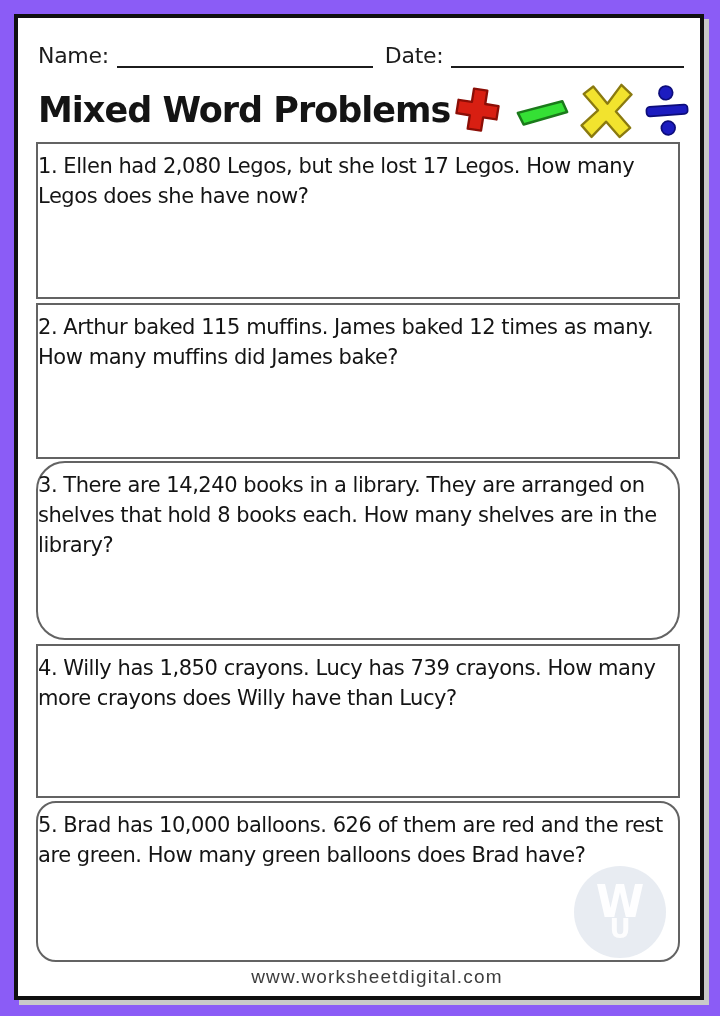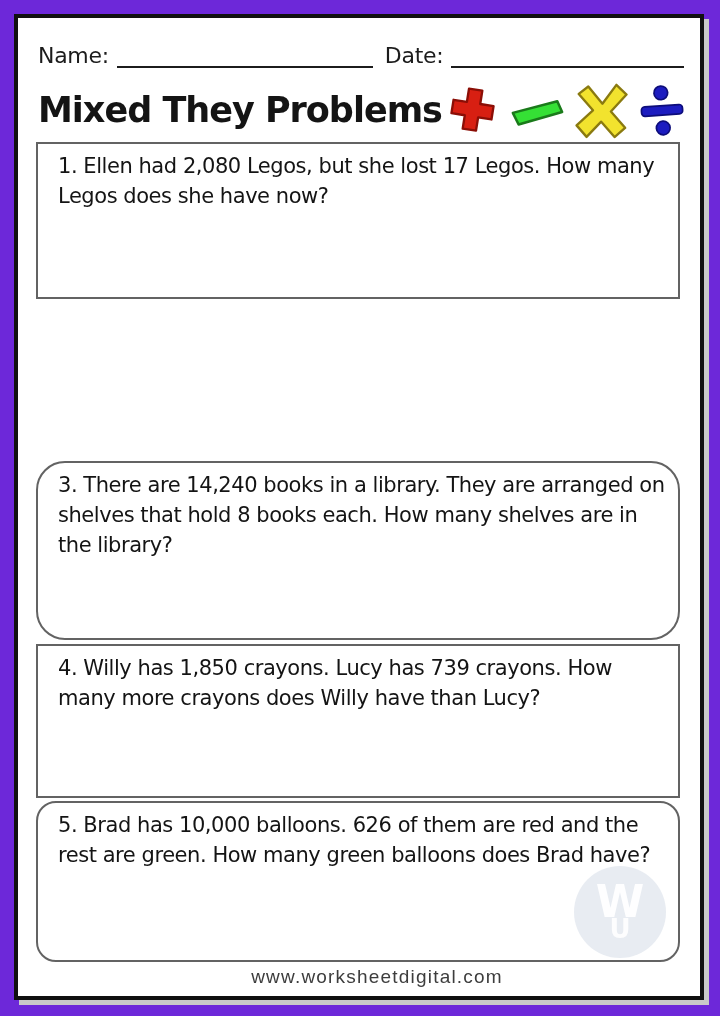--- a/index.html
+++ b/index.html
@@ -5,21 +5,21 @@
   html, body {
     margin: 0;
     padding: 0;
     background: #ffffff;
     font-family: "DejaVu Sans", sans-serif;
   }
   .page {
     position: relative;
     width: 720px;
     height: 1016px;
-    background: #6d28d9;
+    background: #8b5cf6;
     overflow: hidden;
     text-decoration: underline;
   }
   .sheet {
     position: absolute;
     left: 14px;
     top: 14px;
     width: 682px;
     height: 978px;
     background: #ffffff;
@@ -72,21 +72,21 @@
   
   .problem-box {
     position: absolute;
     left: 18px;
     width: 644px;
     border: 2px solid #636363;
     background: #ffffff;
     box-sizing: border-box;
   }
   .problem-text {
-    padding: 7px 12px 0 20px;
+    padding: 7px 12px 0 0;
     font-size: 21px;
     line-height: 1.43;
     letter-spacing: -0.45px;
     color: #141414;
   }
   .box-1 { top: 124px; height: 157px; }
   .box-2 { top: 285px; height: 156px; }
   .box-3 { top: 443px; height: 179px; border-radius: 29px; }
   .box-4 { top: 626px; height: 154px; }
   .box-5 { top: 783px; height: 161px; border-radius: 20px; }
@@ -139,21 +139,21 @@
   <div class="sheet">
 
     <div class="name-date-row">
       <span>Name:</span>
       <span class="write-line name-line"></span>
       <span class="date-label">Date:</span>
       <span class="write-line date-line"></span>
     </div>
 
     <div class="title-row">
-      <div class="sheet-title">Mixed They Problems</div>
+      <div class="sheet-title">Mixed Word Problems</div>
       <div class="op-icons">
 
         <svg width="54" height="56" viewBox="0 0 60 60">
           <g stroke="#8b0e06" stroke-width="2.6" stroke-linejoin="round" transform="rotate(9 30 30)" fill="#d81f12">
             <path d="M23 7 H38 V22 H53 V37 H38 V52 H23 V37 H8 V22 H23 Z"></path>
           </g>
         </svg>
 
         <svg width="58" height="44" viewBox="0 0 60 44">
           <g stroke="#1a7a1a" stroke-width="2.6" stroke-linejoin="round" fill="#35e035">
@@ -173,20 +173,23 @@
             <circle cx="28" cy="12" r="8"></circle>
             <circle cx="28" cy="53" r="8"></circle>
           </g>
         </svg>
       </div>
     </div>
 
     <div class="problem-box box-1">
       <div class="problem-text">1. Ellen had 2,080 Legos, but she lost 17 Legos. How many Legos does she have now?</div>
     </div>
+    <div class="problem-box box-2">
+      <div class="problem-text">2. Arthur baked 115 muffins. James baked 12 times as many. How many muffins did James bake?</div>
+    </div>
     <div class="problem-box box-3">
       <div class="problem-text">3. There are 14,240 books in a library. They are arranged on shelves that hold 8 books each. How many shelves are in the library?</div>
     </div>
     <div class="problem-box box-4">
       <div class="problem-text">4. Willy has 1,850 crayons. Lucy has 739 crayons. How many more crayons does Willy have than Lucy?</div>
     </div>
     <div class="problem-box box-5">
       <div class="problem-text">5. Brad has 10,000 balloons. 626 of them are red and the rest are green. How many green balloons does Brad have?</div>
     </div>
 

